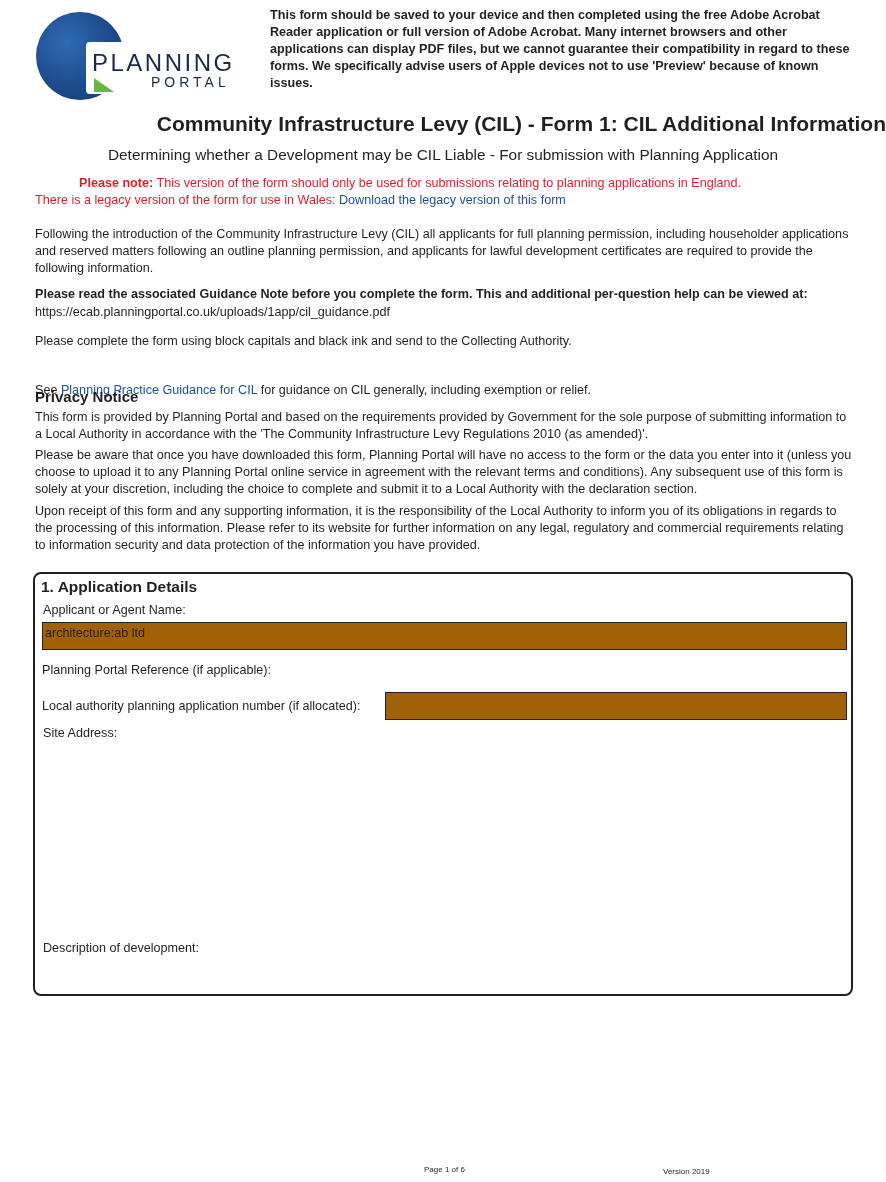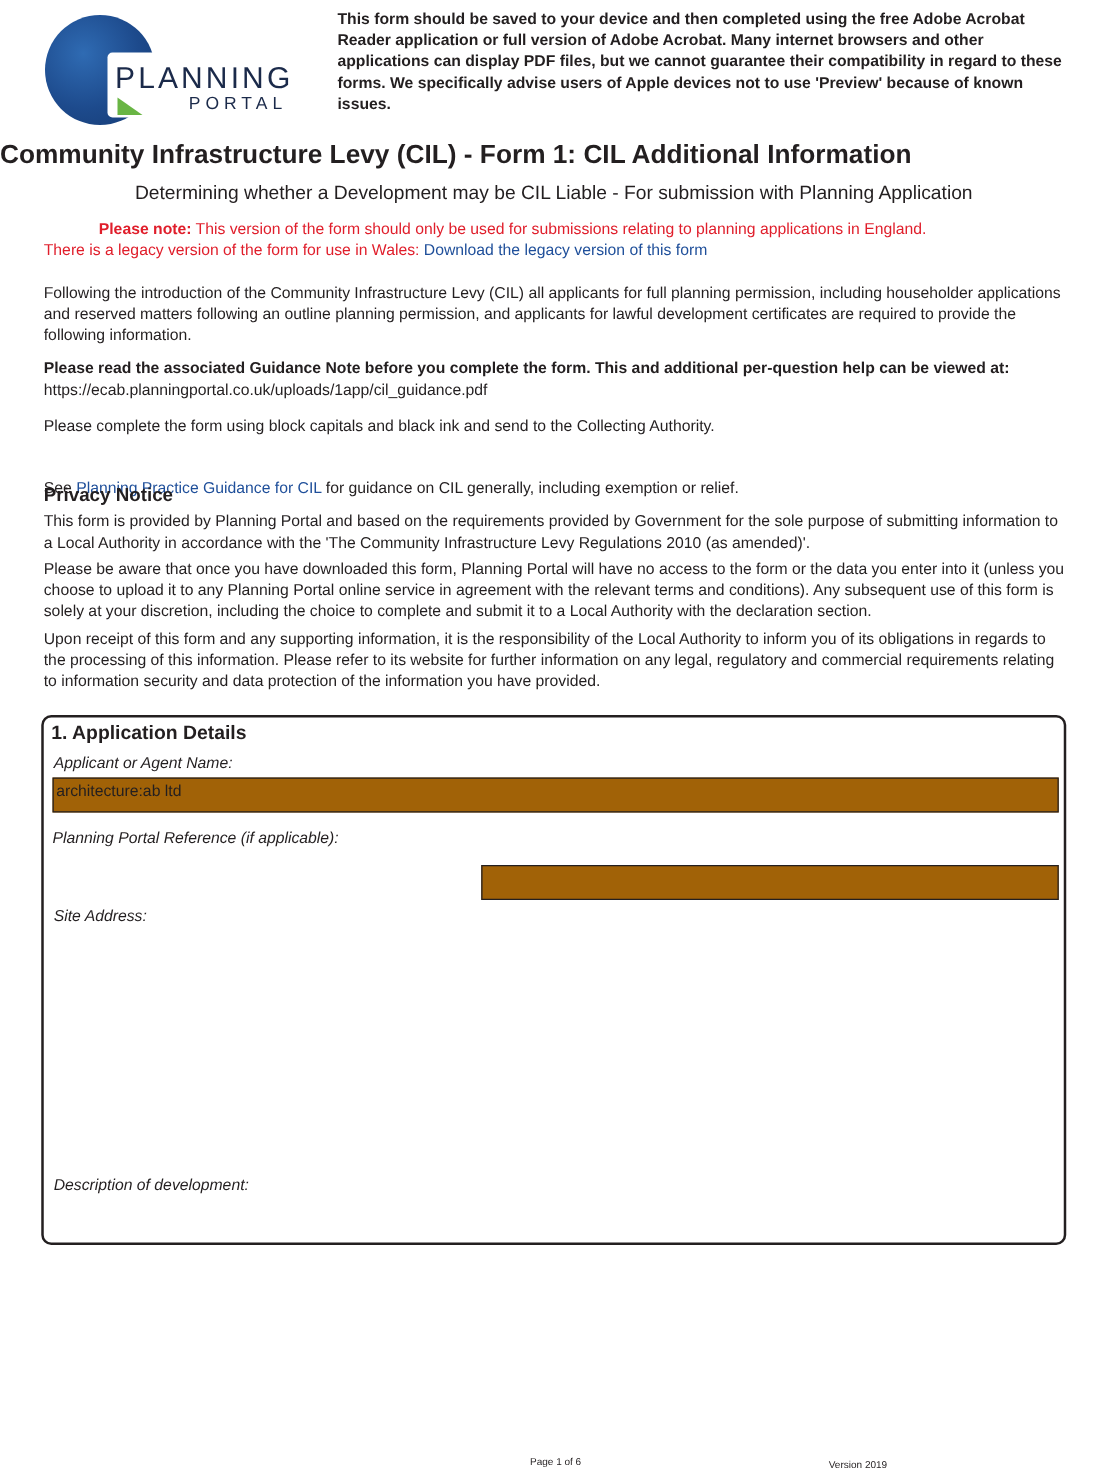--- a/index.html
+++ b/index.html
@@ -10,35 +10,35 @@
     .logo-circle { position: absolute; left: 0; top: 0; width: 88px; height: 88px; border-radius: 50%;
       background: radial-gradient(circle at 35% 35%, #2f6bb3 0%, #1d4a8c 55%, #153a72 100%); }
     .logo-white { position: absolute; left: 50px; top: 30px; width: 150px; height: 52px; background: #ffffff; border-radius: 4px 0 0 4px; }
     .logo-tri { position: absolute; left: 58px; top: 66px; width: 0; height: 0;
       border-left: 20px solid #69b544; border-top: 14px solid transparent; }
     .logo-t1 { position: absolute; left: 56px; top: 37px; font-size: 24px; letter-spacing: 2.5px; color: #1b2a4a; font-weight: normal; }
     .logo-t2 { position: absolute; left: 115px; top: 62px; font-size: 14px; letter-spacing: 4px; color: #1b2a4a; }
 
     .top-note { position: absolute; left: 270px; top: 7px; width: 590px; font-size: 12.6px; font-weight: bold; line-height: 17px; color: #231f20; }
 
-    .title { position: absolute; left: 0; width: 886px; top: 112px; text-align: left; font-size: 21px; font-weight: bold; color: #231f20; }
+    .title { position: absolute; left: 0; width: 886px; top: 112px; text-align: right; font-size: 21px; font-weight: bold; color: #231f20; }
     .subtitle { position: absolute; left: 0; width: 886px; top: 146px; text-align: center; font-size: 15.4px; color: #231f20; }
 
     .note-red { position: absolute; left: 35px; top: 175px; font-size: 12.6px; color: #e01e2b; line-height: 17px; padding-left: 44px; }
     .note-red b { font-weight: bold; }
     .legacy { position: absolute; left: 35px; top: 192px; font-size: 12.6px; color: #e01e2b; line-height: 17px; }
     .link { color: #1f4f9a; text-decoration: none; }
 
     .para { position: absolute; left: 35px; width: 820px; font-size: 12.6px; line-height: 17px; color: #231f20; }
     .bold { font-weight: bold; }
     .privacy-h { position: absolute; left: 35px; top: 388px; font-size: 15px; font-weight: bold; }
 
     .section { position: absolute; left: 33px; top: 572px; width: 820px; height: 424px; border: 2px solid #231f20; border-radius: 8px; }
     .sec-title { position: absolute; left: 6px; top: 4px; font-size: 15.5px; font-weight: bold; }
-    .lbl { position: absolute; font-size: 12.6px; color: #231f20; font-style: italic; }
+    .lbl { position: absolute; font-size: 12.6px; color: #231f20; }
     .box { position: absolute; border: 1px solid #231f20; background: #a16207; font-size: 12.6px; padding: 2px 2px; line-height: 17px; color: #231f20; }
 
     .footer-page { position: absolute; left: 424px; top: 1165px; font-size: 8px; color: #231f20; }
     .footer-ver { position: absolute; left: 663px; top: 1167px; font-size: 8px; color: #231f20; }
   </style>
 </head>
 <body>
 
 <div class="logo">
   <div class="logo-circle"></div>
@@ -80,20 +80,21 @@
 <div class="para" style="top:503px;">Upon receipt of this form and any supporting information, it is the responsibility of the Local Authority to inform you of its obligations in regards to the processing of this information. Please refer to its website for further information on any legal, regulatory and commercial requirements relating to information security and data protection of the information you have provided.</div>
 
 <div class="section">
   <div class="sec-title">1. Application Details</div>
 
   <div class="lbl" style="left:8px; top:29px;">Applicant or Agent Name:</div>
   <div class="box" style="left:7px; top:48px; width:805px; height:28px;">architecture:ab ltd</div>
 
   <div class="lbl" style="left:7px; top:89px;">Planning Portal Reference (if applicable):</div>
 
+  <div class="lbl" style="left:7px; top:125px;">Local authority planning application number (if allocated):</div>
   <div class="box" style="left:350px; top:118px; width:462px; height:28px;"></div>
 
   <div class="lbl" style="left:8px; top:152px;">Site Address:</div>
 
   <div class="lbl" style="left:8px; top:367px;">Description of development:</div>
 </div>
 
 <div class="footer-page">Page 1 of 6</div>
 <div class="footer-ver">Version 2019</div>
 

